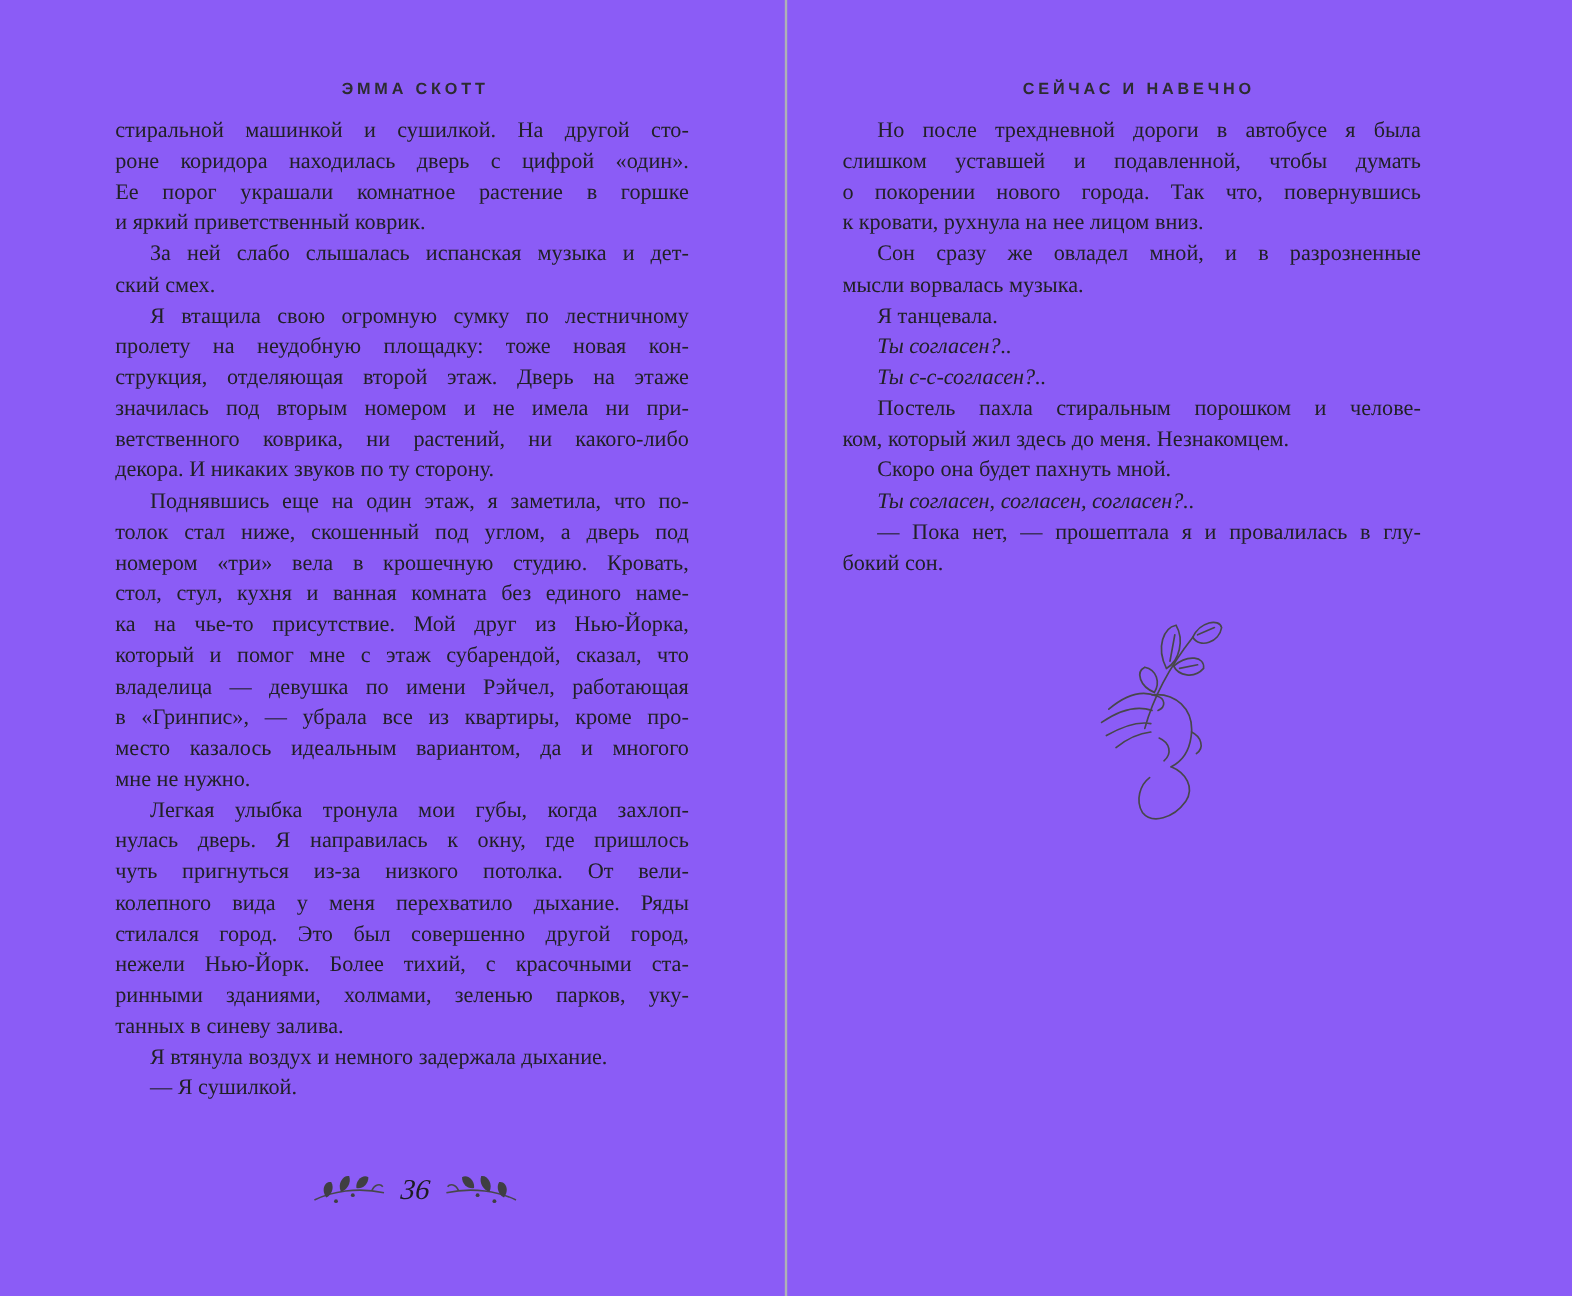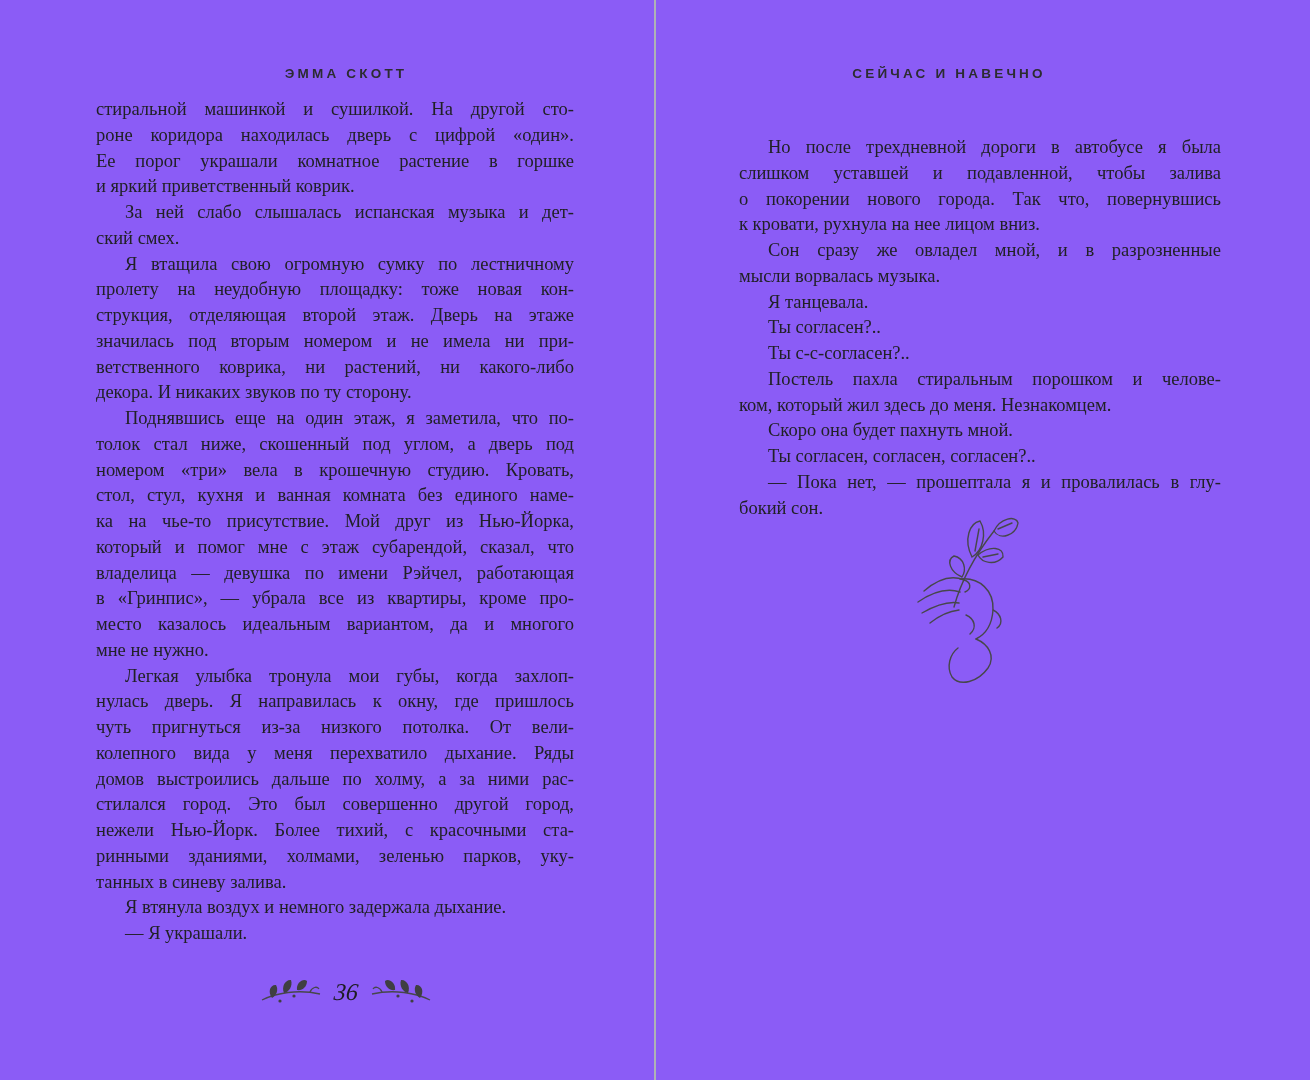--- a/index.html
+++ b/index.html
@@ -13,25 +13,25 @@
   }
   .page-header {
     position:absolute; top:66px; text-align:center;
     font-family:"Liberation Sans", sans-serif; font-size:13.5px; font-weight:600;
     letter-spacing:3.2px; color:#2c2c31; white-space:nowrap;
   }
   .header-left  { left:107px; width:478px; }
   .header-right { left:708px; width:482px; }
   .page-body { position:absolute; top:97px; font-size:18.5px; line-height:25.75px; }
   .body-left  { left:96px; width:478px; }
-  .body-right { left:739px; width:482px;margin-top:38px; }
+  .body-right { left:702px; width:482px; }
   .line { height:25.75px; white-space:nowrap; }
   .line.just { text-align:justify; text-align-last:justify; }
   .line.indent { padding-left:29px; }
-  .line.italic { }
+  .line.italic { font-style:italic; }
   .page-footer {
     position:absolute; top:977px; left:107px; width:478px;
     display:flex; align-items:center; justify-content:center; gap:12px;
   }
   .page-num { font-style:italic; font-size:24px; color:#1c1c20; transform:skewX(-6deg); }
   .ornament svg, .hand-illustration svg { display:block; }
   .illustration-wrap {
     position:absolute; left:723px; top:515px; width:482px;
     display:flex; justify-content:center;
   }
@@ -67,32 +67,31 @@
       <div class="line just">ка на чье-то присутствие. Мой друг из Нью-Йорка,</div>
       <div class="line just">который и помог мне с этаж субарендой, сказал, что</div>
       <div class="line just">владелица — девушка по имени Рэйчел, работающая</div>
       <div class="line just">в «Гринпис», — убрала все из квартиры, кроме про-</div>
       <div class="line just">место казалось идеальным вариантом, да и многого</div>
       <div class="line">мне не нужно.</div>
       <div class="line indent just">Легкая улыбка тронула мои губы, когда захлоп-</div>
       <div class="line just">нулась дверь. Я направилась к окну, где пришлось</div>
       <div class="line just">чуть пригнуться из-за низкого потолка. От вели-</div>
       <div class="line just">колепного вида у меня перехватило дыхание. Ряды</div>
-      <div class="line just">домов выстроились дальше по холму, а за ними рас-</div>
       <div class="line just">стилался город. Это был совершенно другой город,</div>
       <div class="line just">нежели Нью-Йорк. Более тихий, с красочными ста-</div>
       <div class="line just">ринными зданиями, холмами, зеленью парков, уку-</div>
       <div class="line">танных в синеву залива.</div>
       <div class="line indent">Я втянула воздух и немного задержала дыхание.</div>
-      <div class="line indent">— Я украшали.</div>
+      <div class="line indent">— Я сушилкой.</div>
     </div>
 
   <div class="page-body body-right" id="body-right">
       <div class="line indent just">Но после трехдневной дороги в автобусе я была</div>
-      <div class="line just">слишком уставшей и подавленной, чтобы залива</div>
+      <div class="line just">слишком уставшей и подавленной, чтобы думать</div>
       <div class="line just">о покорении нового города. Так что, повернувшись</div>
       <div class="line">к кровати, рухнула на нее лицом вниз.</div>
       <div class="line indent just">Сон сразу же овладел мной, и в разрозненные</div>
       <div class="line">мысли ворвалась музыка.</div>
       <div class="line indent">Я танцевала.</div>
       <div class="line italic indent">Ты согласен?..</div>
       <div class="line italic indent">Ты с-с-согласен?..</div>
       <div class="line indent just">Постель пахла стиральным порошком и челове-</div>
       <div class="line">ком, который жил здесь до меня. Незнакомцем.</div>
       <div class="line indent">Скоро она будет пахнуть мной.</div>

